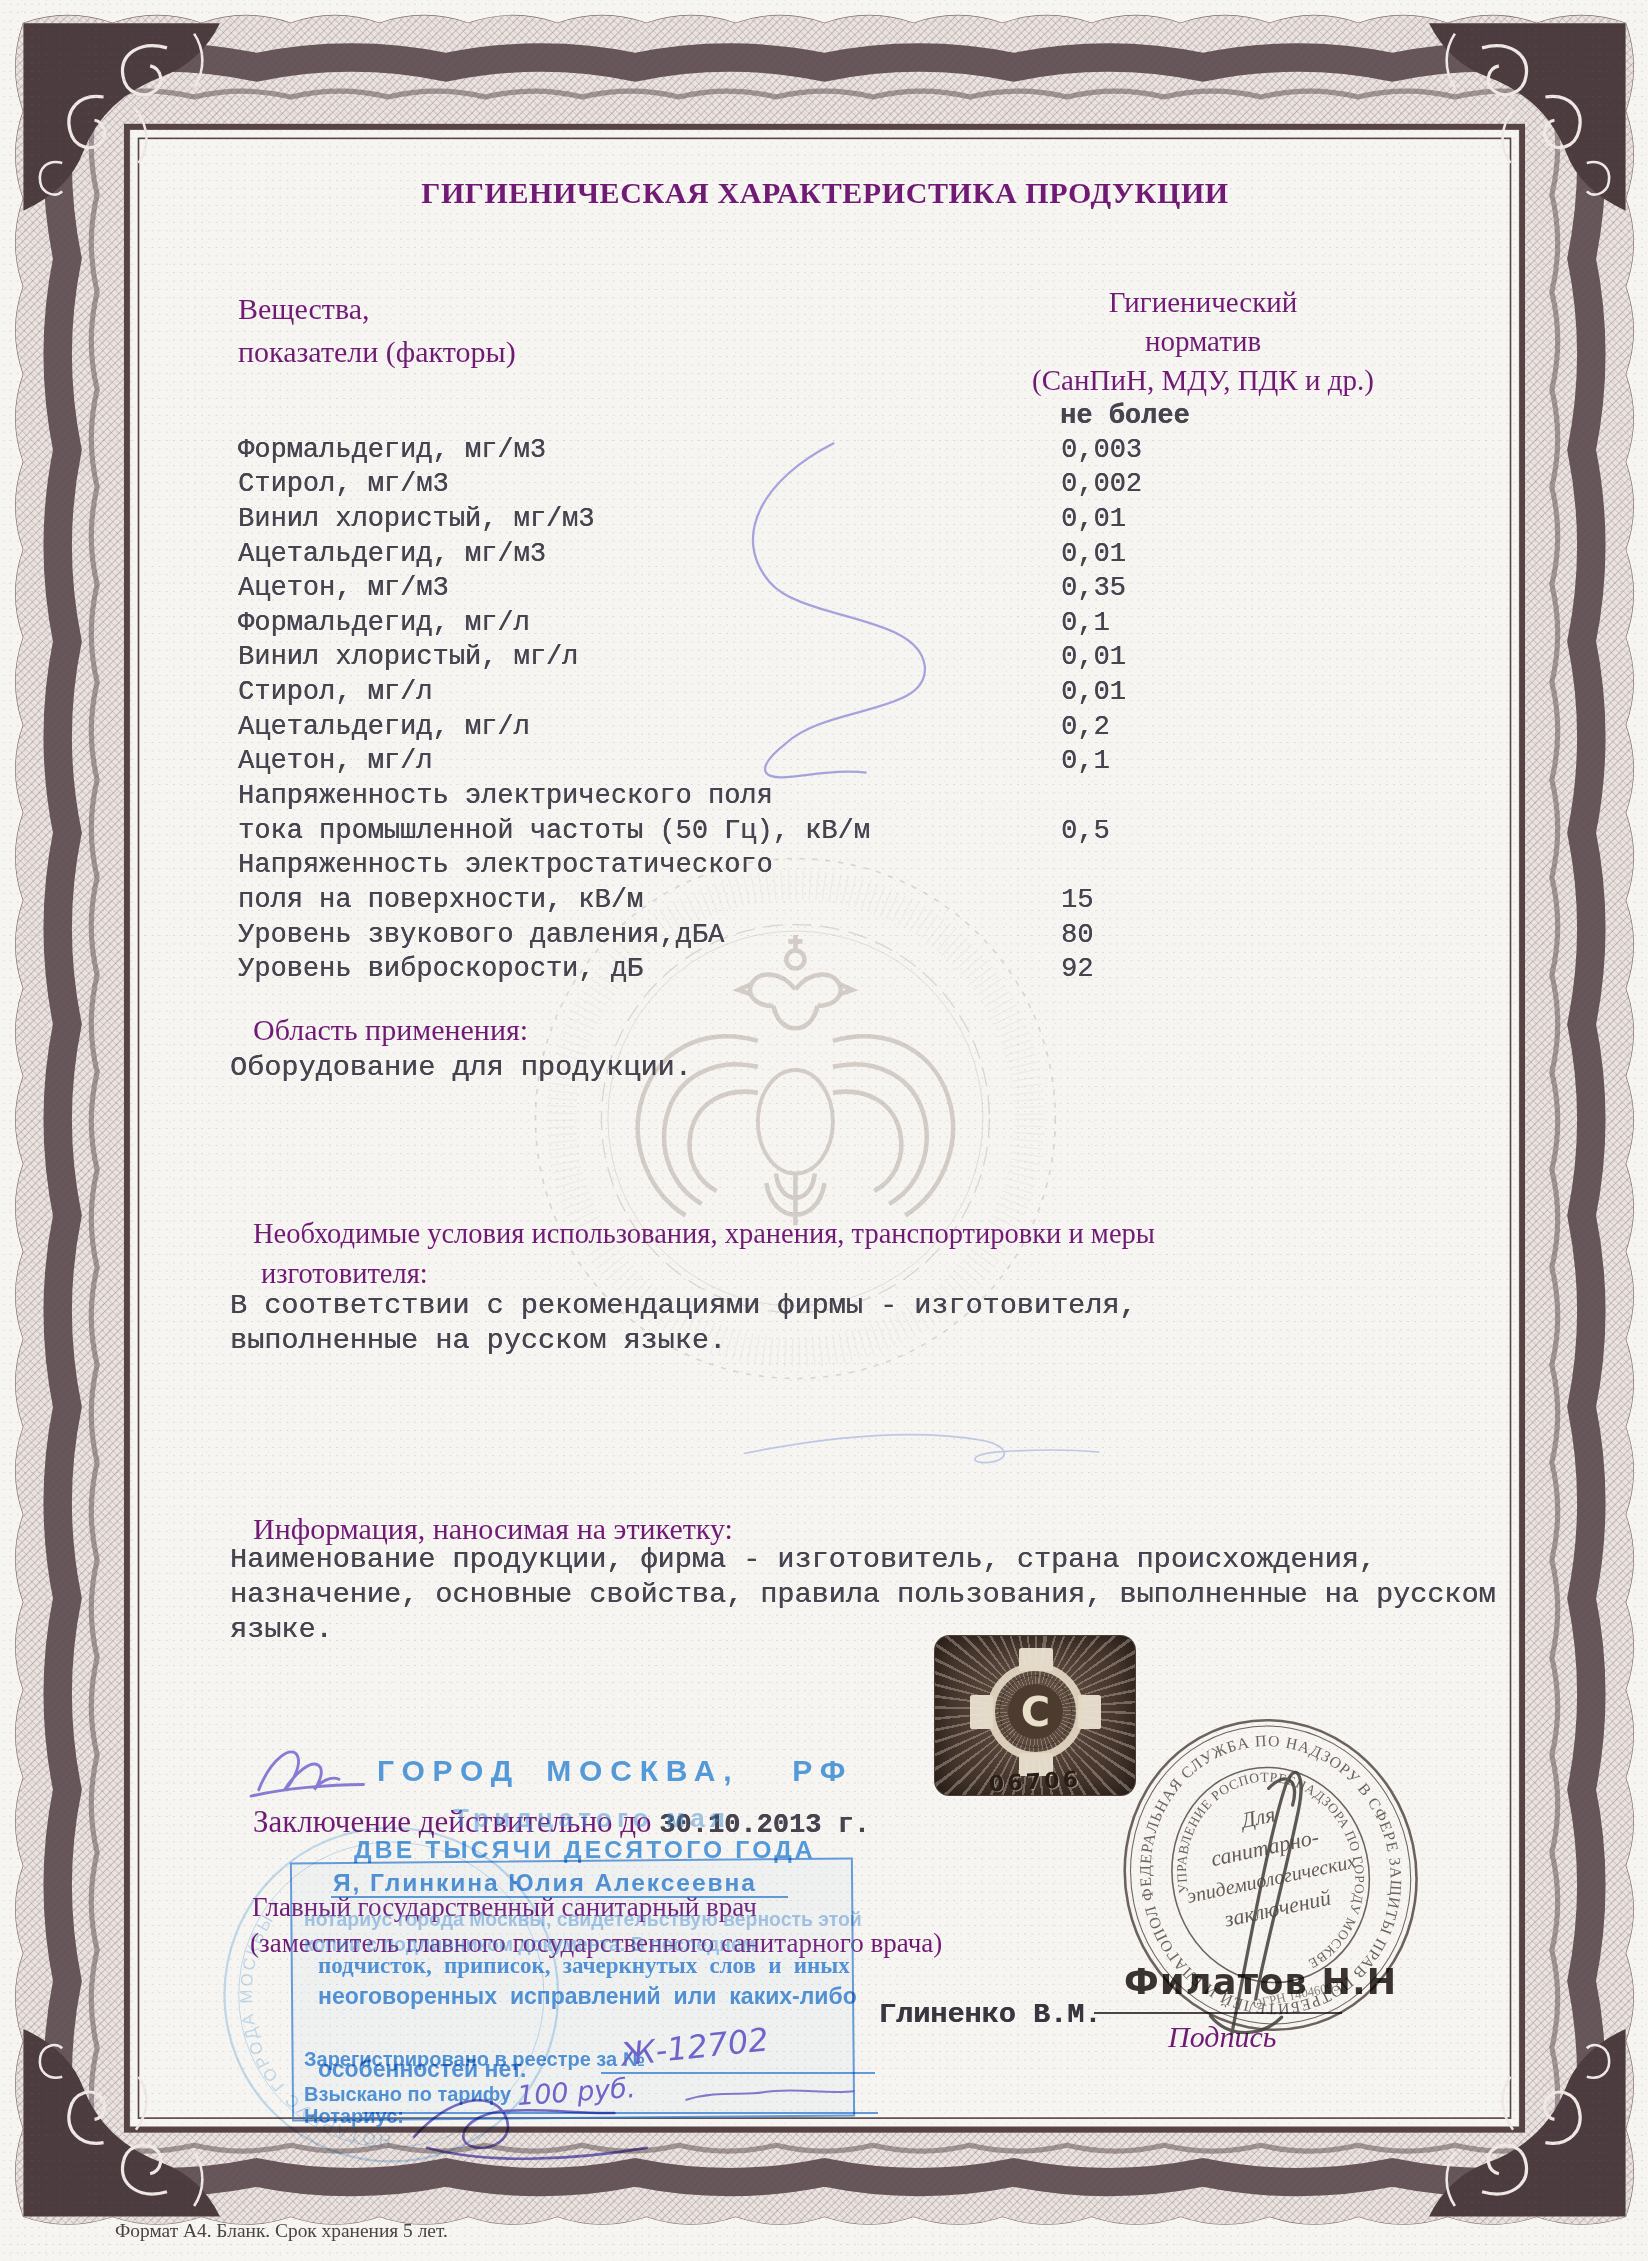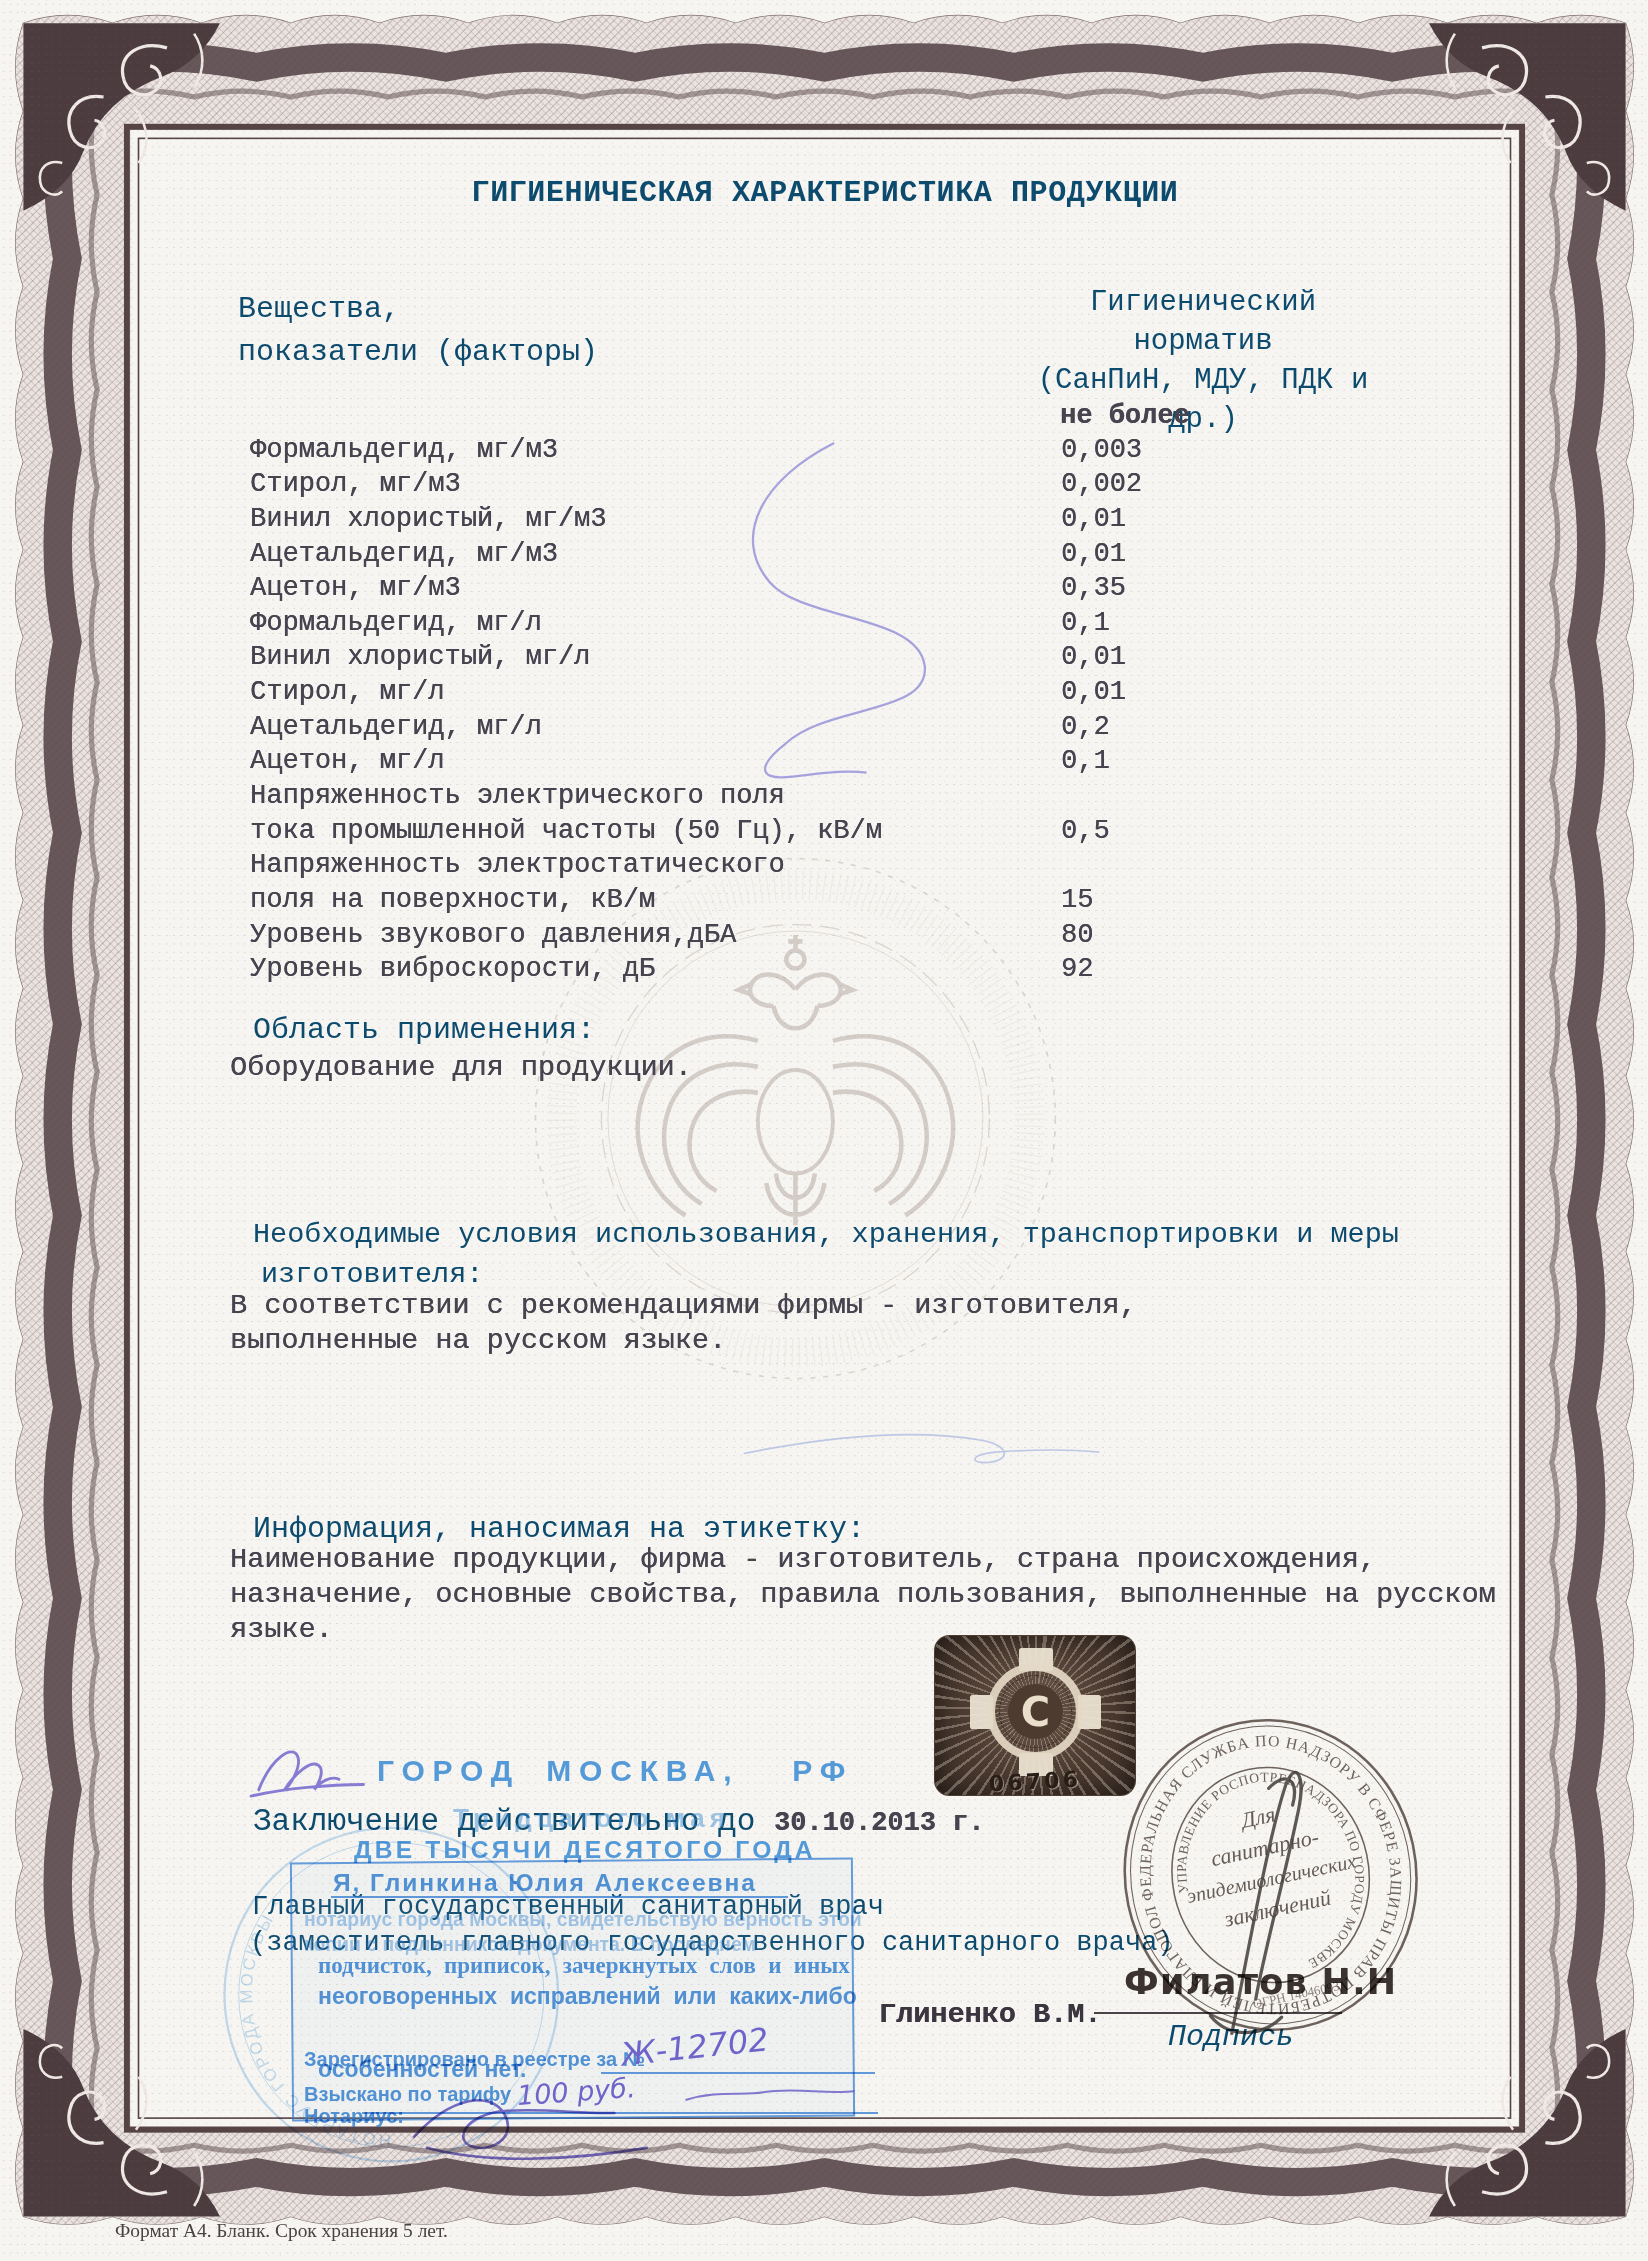--- a/index.html
+++ b/index.html
@@ -3,31 +3,31 @@
 <meta charset="utf-8">
 <style>
   html,body{margin:0;padding:0;background:#888;}
   #page{position:relative;width:1649px;height:2261px;background:#f6f5f1;overflow:hidden;
         font-family:"Liberation Serif","DejaVu Serif",serif;}
   #page::before{content:"";position:absolute;inset:0;pointer-events:none;z-index:2;
         background-image:radial-gradient(rgba(120,110,105,.22) 0.6px,transparent 0.8px),
                          radial-gradient(rgba(90,85,110,.14) 0.6px,transparent 0.8px);
         background-size:7.1px 8.4px,12.3px 11px;background-position:0 0,3.9px 5.8px;}
   .abs{position:absolute;}
-  .serif{font-family:Liberation Mono, monospace;color:#0c4a6e;}
+  .serif{font-family:Liberation Serif, serif;color:#701a75;}
   .mono{font-family:"Liberation Mono","DejaVu Sans Mono",monospace;color:#474450;
         text-shadow:0.3px 0 0 currentColor;white-space:pre;}
   .tsize{font-size:27px;}
   .mono-lg{font-size:28.5px;}
   .stampblue{font-family:"Liberation Sans","DejaVu Sans",sans-serif;font-weight:bold;
         color:rgba(62,140,212,.88);mix-blend-mode:multiply;white-space:pre;}
   .hand{font-family:"DejaVu Sans",sans-serif;font-style:italic;color:#6f64c9;white-space:pre;}
   #text-layer{z-index:10;}
   #rows div{position:absolute;left:238px;width:1164px;height:34px;}
-  .tname{position:absolute;left:12px;text-align:center;}
+  .tname{position:absolute;left:0;text-align:center;}
   .tval{position:absolute;left:823px;}
   #holo{left:934px;top:1635px;width:200px;height:159px;border-radius:15.5px;z-index:20;
         background:radial-gradient(circle at 50% 45%,#6b584c 0%,#4c3b31 55%,#3d2f28 100%);
         border:1.9px solid rgba(80,62,50,.85);box-shadow:inset 0 0 30px rgba(0,0,0,.55);overflow:hidden;}
   #holo::before{content:"";position:absolute;inset:-19.4px;
         background:repeating-conic-gradient(from 8deg at 50% 47%,rgba(242,230,210,.30) 0deg 1.6deg,rgba(0,0,0,0) 1.6deg 6.4deg);}
   .holo-emblem{position:absolute;left:39px;top:14.2px;width:123px;height:123px;}
   .holo-ring{position:absolute;inset:13px;border:8.4px solid rgba(228,217,198,.92);border-radius:50%;}
   .holo-ring::after{content:"";position:absolute;inset:3.9px;border:1.3px dashed rgba(35,26,20,.65);border-radius:50%;}
   .holo-core{position:absolute;inset:34px;background:#4e3b30;border-radius:50%;

